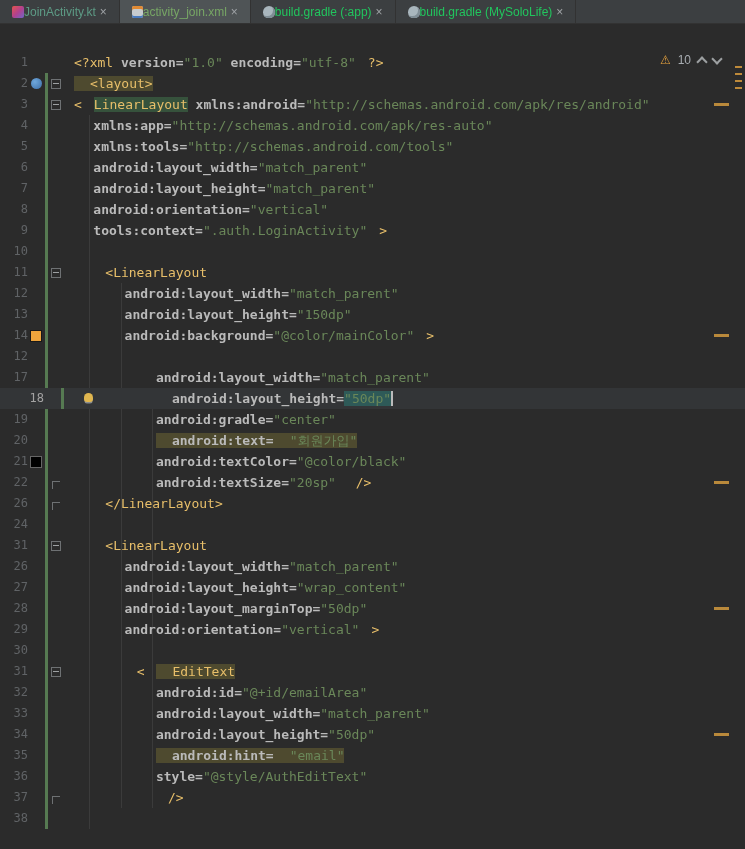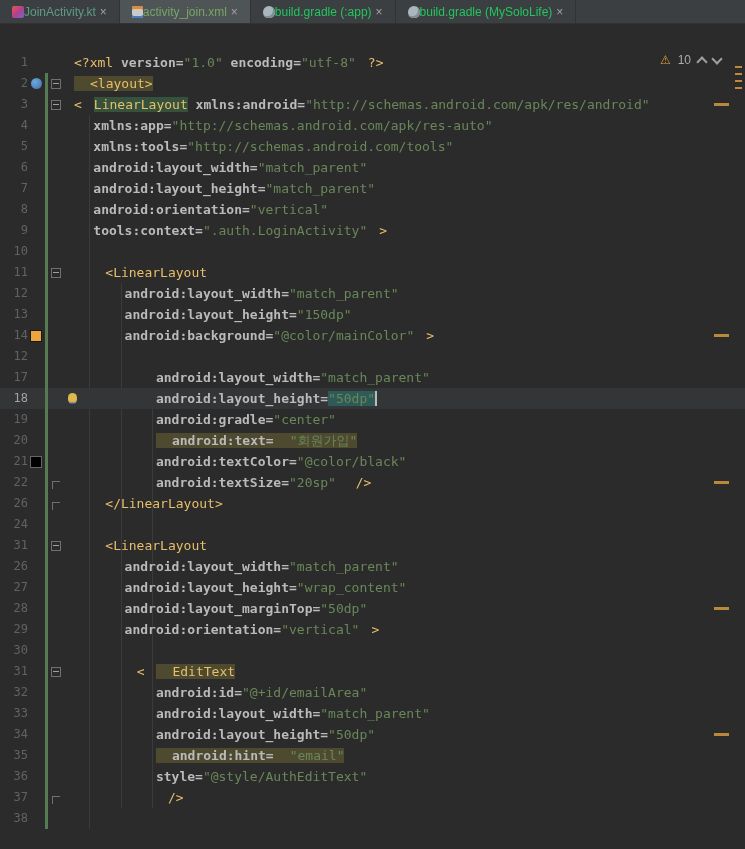--- a/index.html
+++ b/index.html
@@ -16,21 +16,21 @@
   .kotlin-file-icon{width:12px;height:12px;border-radius:2px;
       background:linear-gradient(135deg,#e6544c 0%,#b1418f 52%,#7066c9 100%);}
   .layout-xml-file-icon{width:11px;height:12px;border-radius:2px;background:#c7cbce;
       box-shadow:inset 0 -2px 0 #4a7bbf, inset 0 3px 0 #e08a33;}
   .gradle-file-icon{width:12px;height:12px;border-radius:50% 50% 45% 45%;background:#a9b6bd;
       box-shadow:inset -2px -2px 0 #7f8d95;}
   
   #editor{position:relative;height:826px;background:#2b2b2b;padding-top:28px;box-sizing:border-box;}
   .iguide{position:absolute;width:1px;background:#3b3b3b;z-index:0;}
   .row{position:relative;display:flex;height:21px;z-index:1;}
-  .row.current{background:#333537;}
+  .row.current{background:#333537;padding-left:16px;}
   .num{width:28px;text-align:right;color:#606366;font:12px/21px "DejaVu Sans Mono",monospace;flex:none;}
   .row.current .num{color:#a4a3a3;}
   .gicon{width:16px;flex:none;display:flex;align-items:center;justify-content:center;}
   .vcs{width:3px;flex:none;margin:0 1px;}
   .vcs.added{background:#567a52;}
   .fold{width:13px;flex:none;display:flex;align-items:flex-start;justify-content:center;}
   .fold-minus{width:8px;height:8px;border:1px solid #6e7173;margin-top:6px;position:relative;}
   .fold-minus::after{content:"";position:absolute;left:1px;right:1px;top:3px;height:1px;background:#9da0a2;}
   .fold-end{width:7px;height:7px;border-top:1px solid #6e7173;border-left:1px solid #6e7173;margin-top:9px;}
   .code{position:relative;flex:1;font:13px/21px "DejaVu Sans Mono",monospace;white-space:pre;color:#a9b7c6;}

